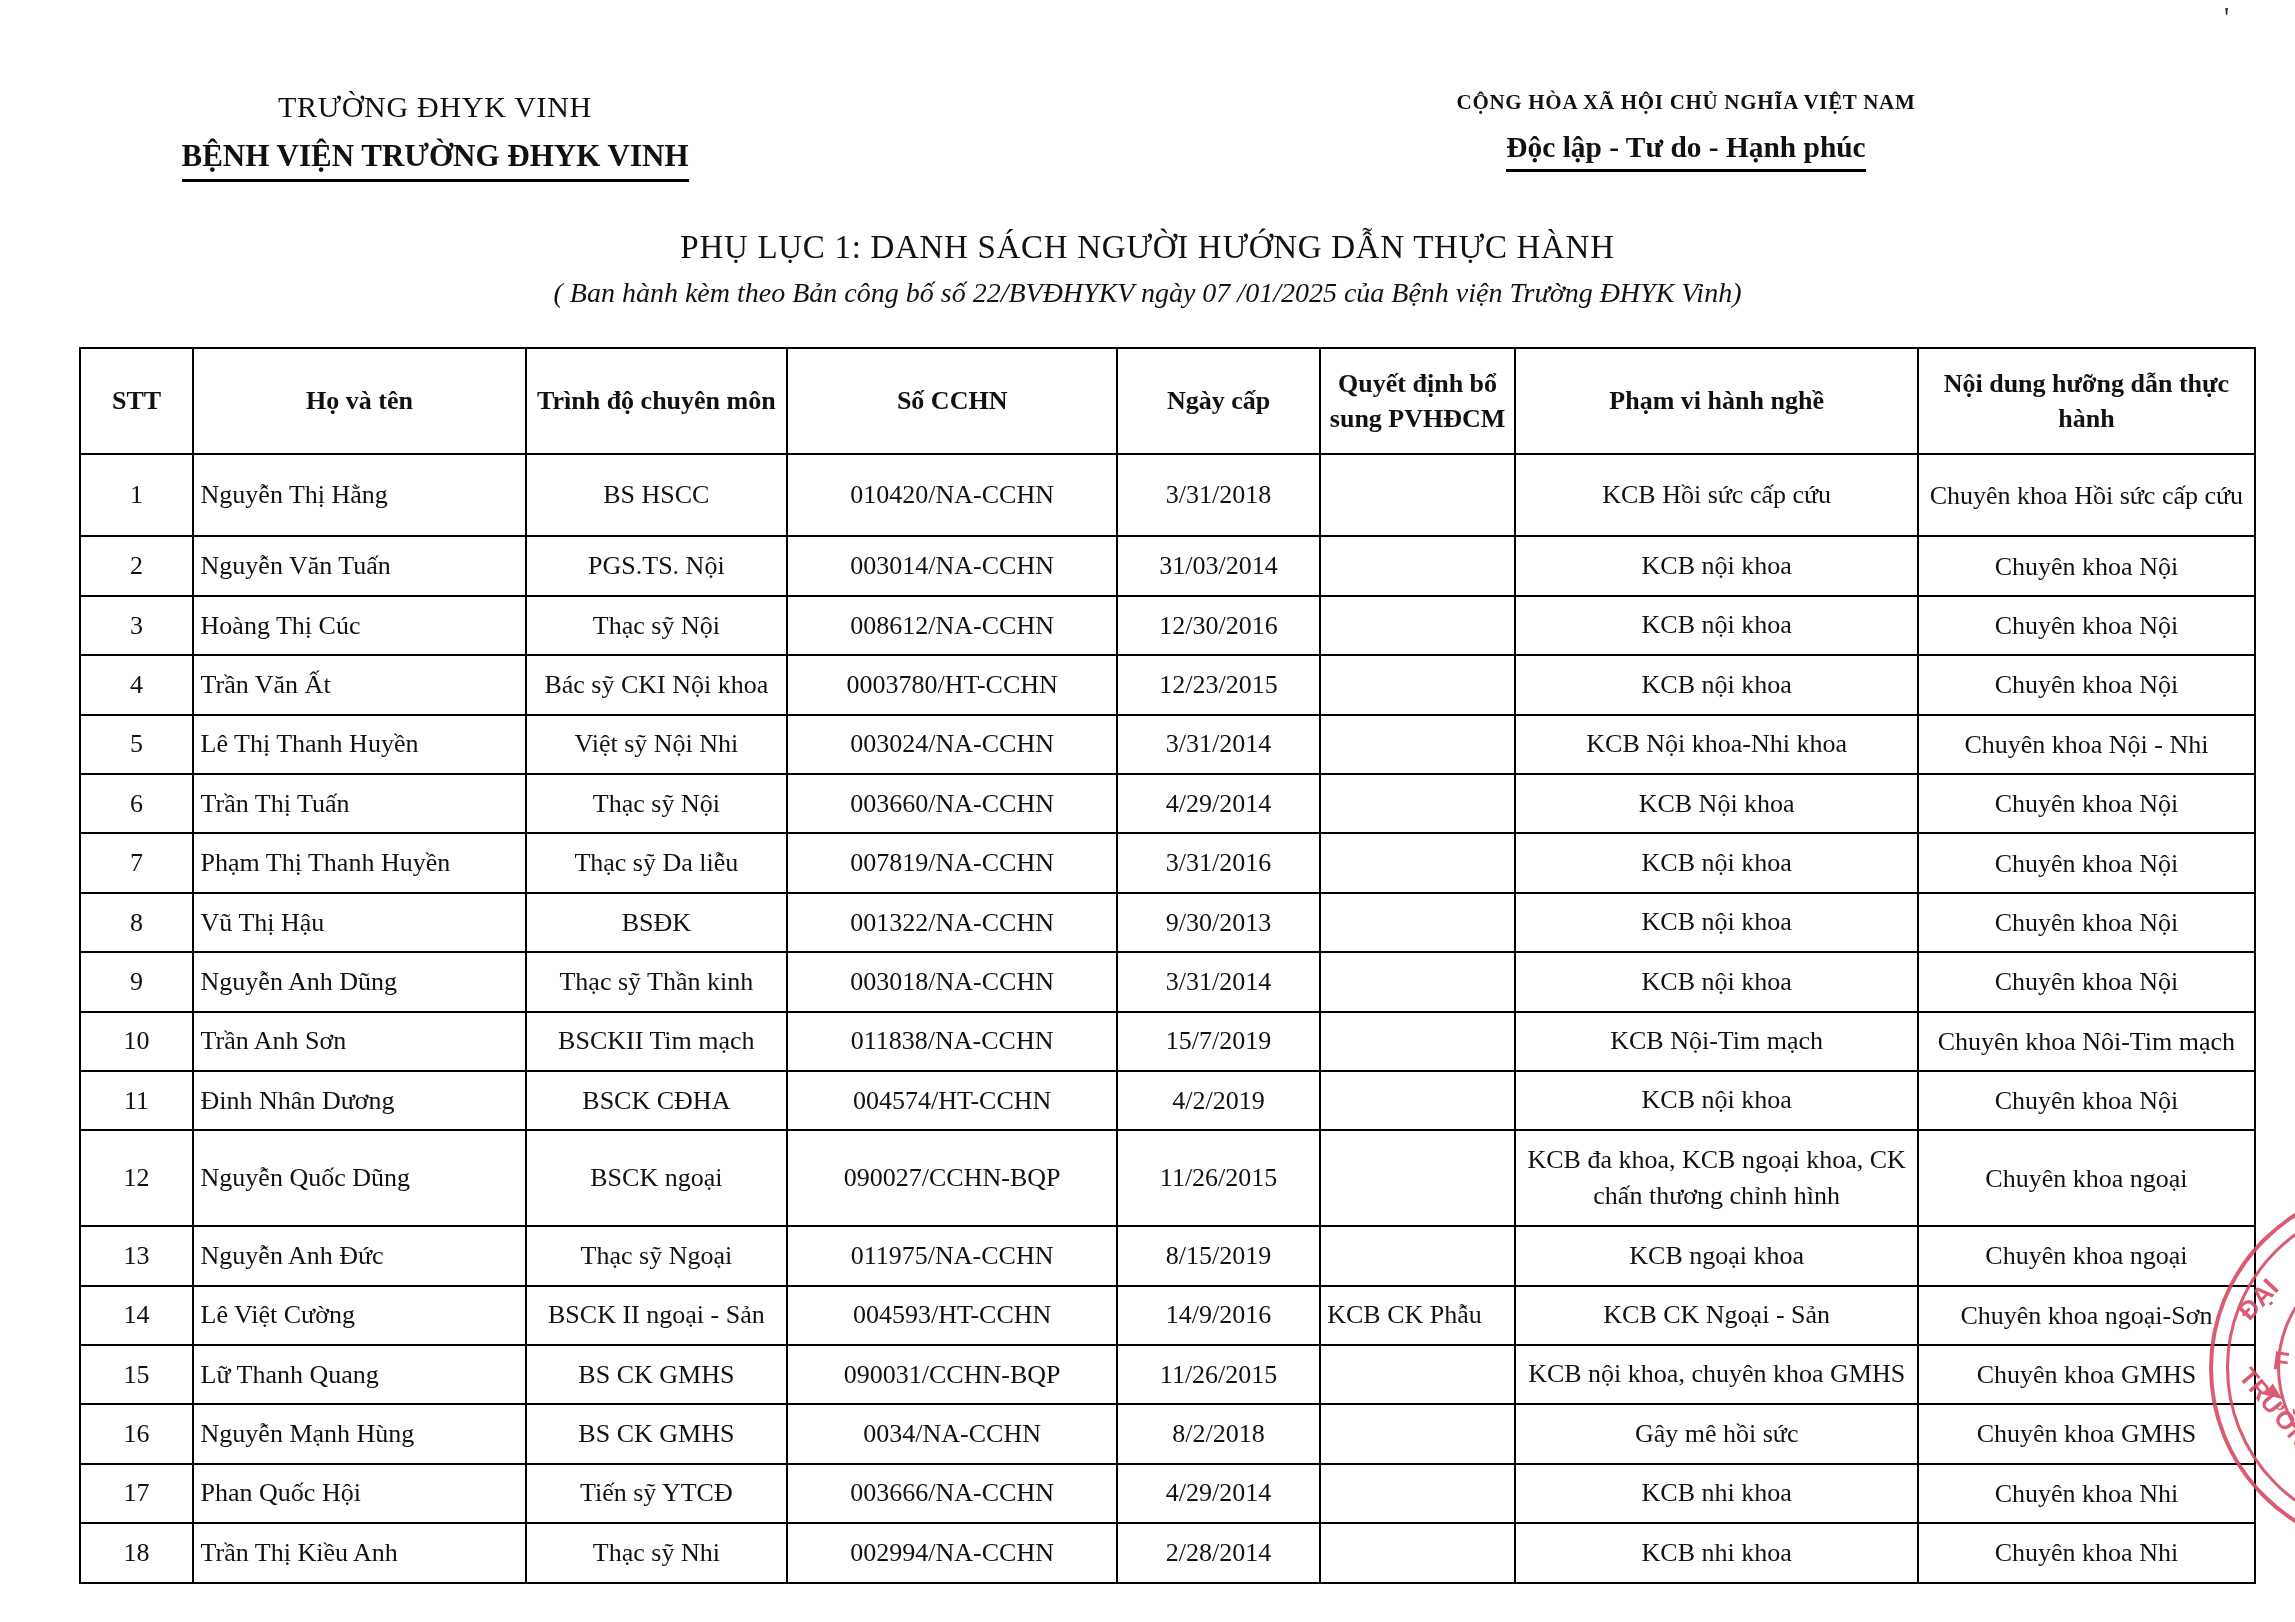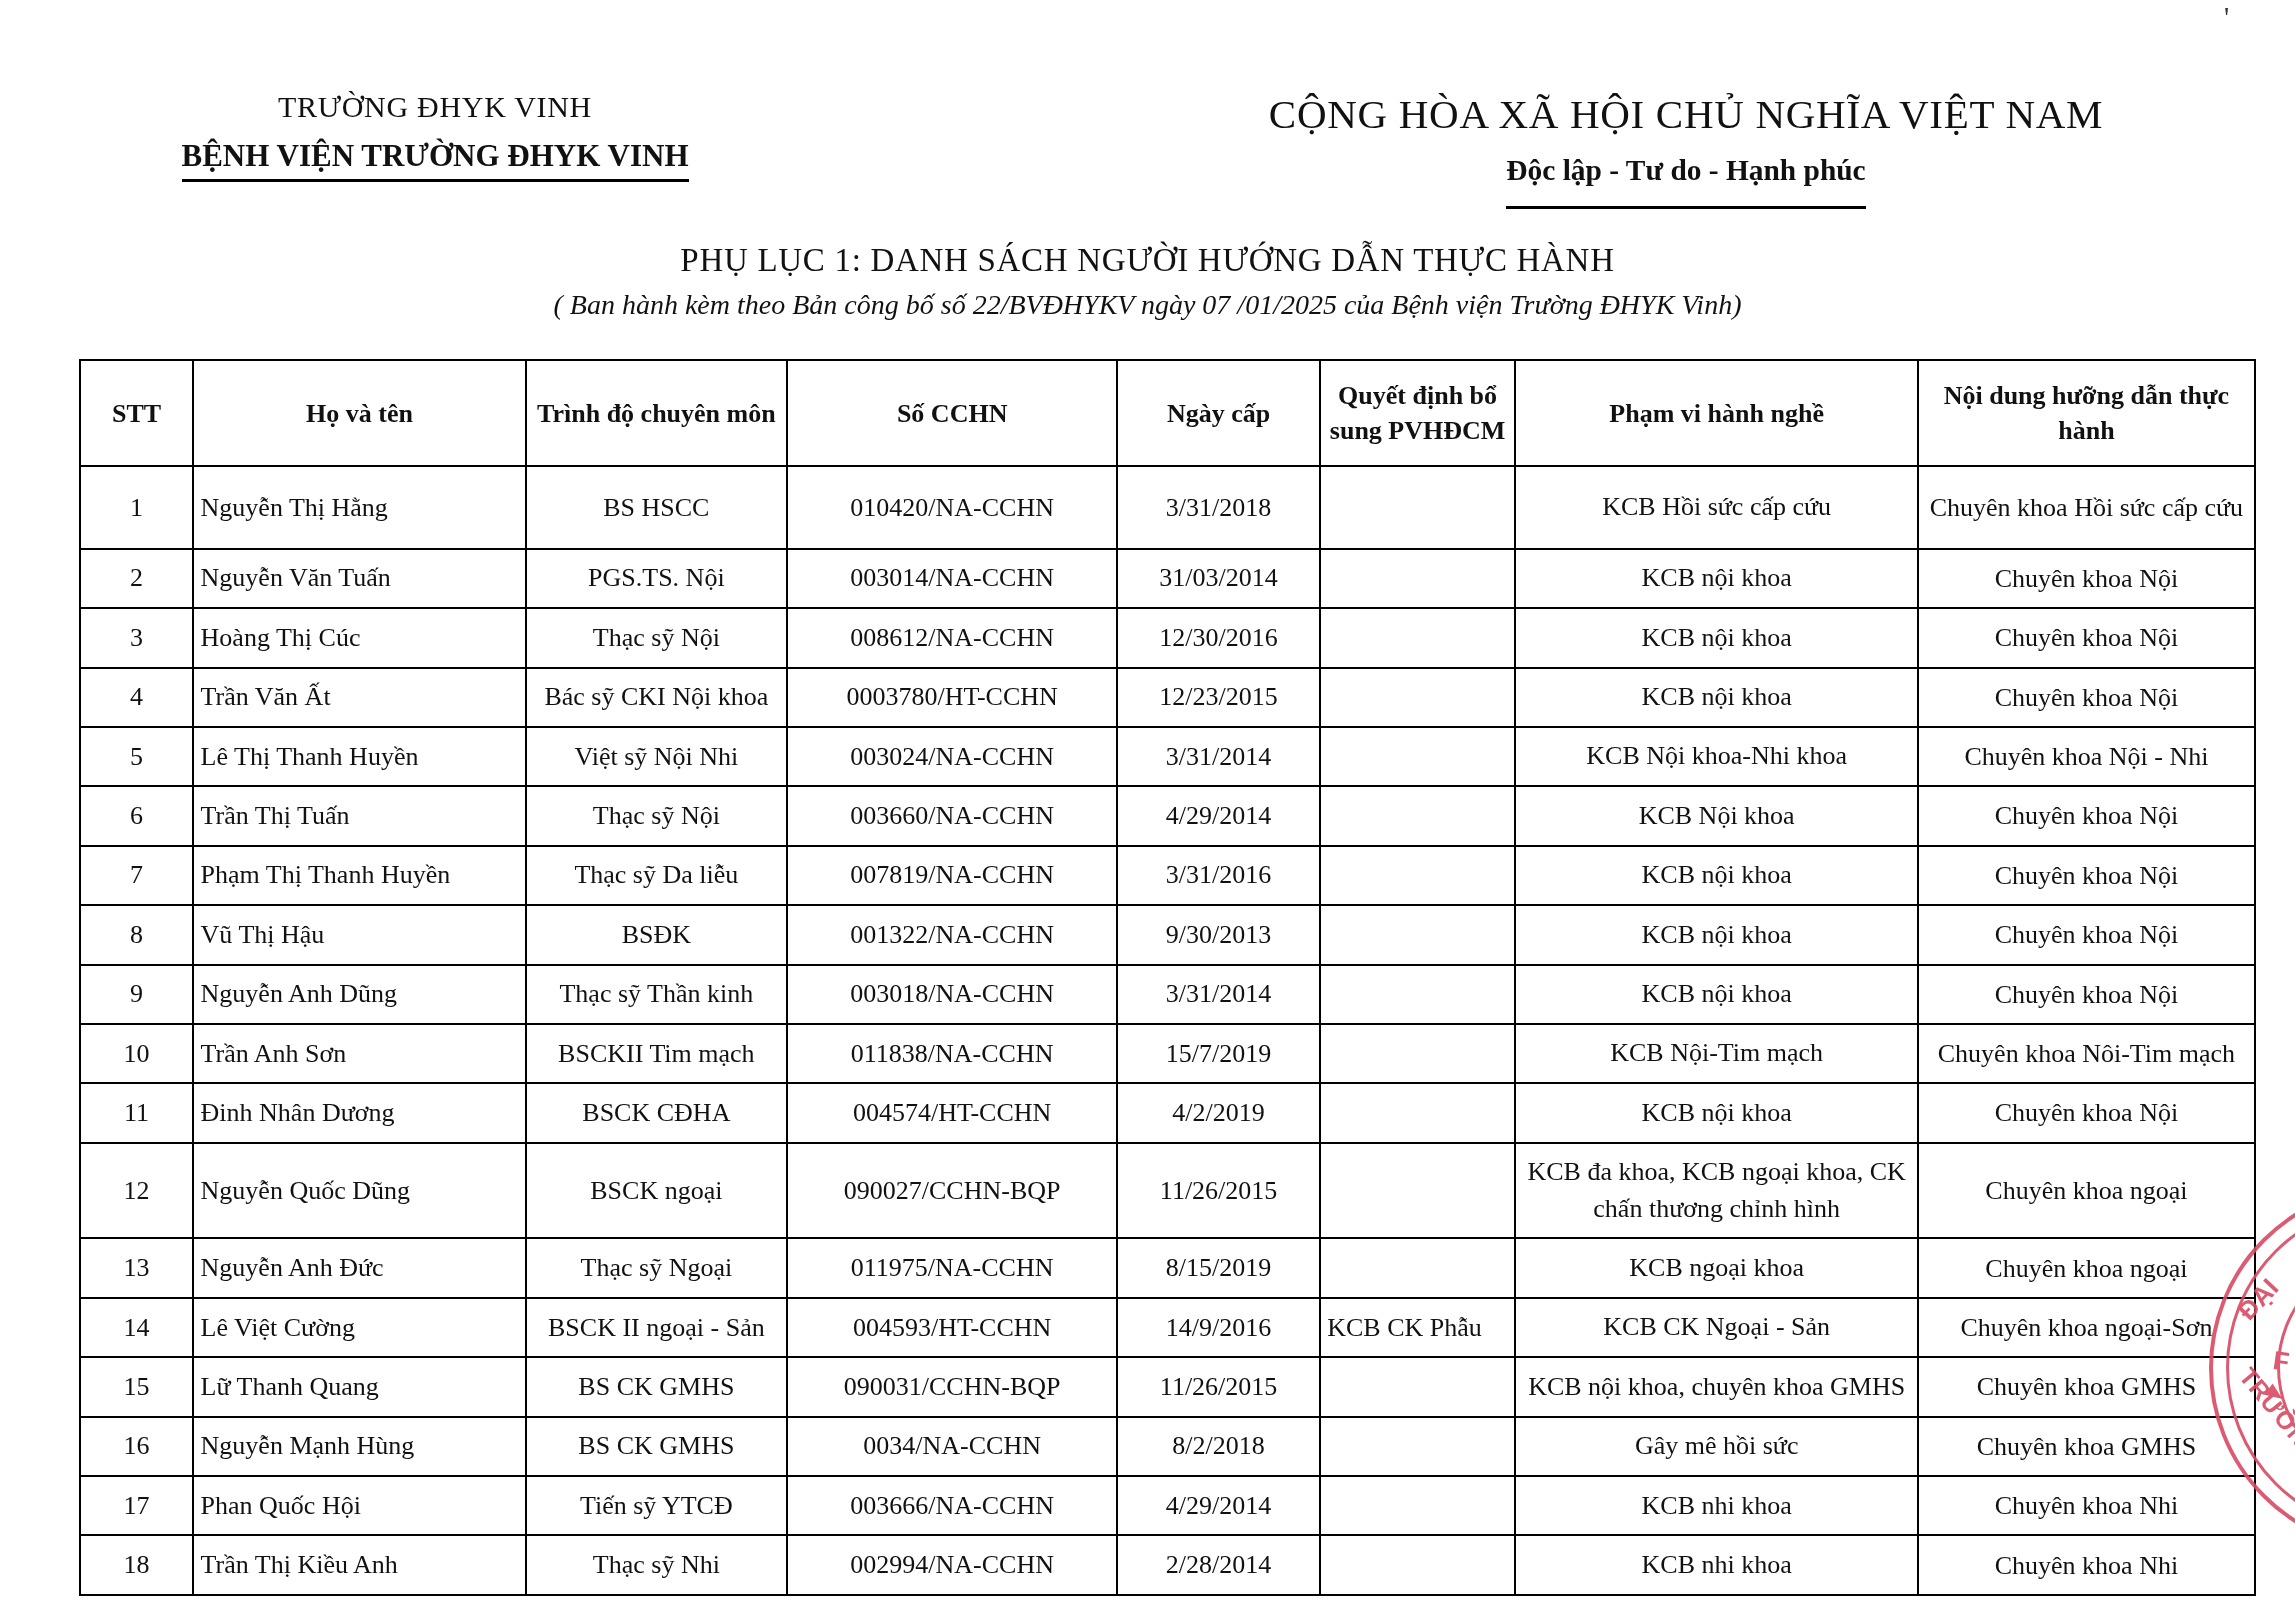--- a/index.html
+++ b/index.html
@@ -10,23 +10,23 @@
     font-family:"Liberation Serif","DejaVu Serif",serif;
     position:relative;
     overflow:hidden;
   }
   .top-header{display:flex;padding-top:90px;gap:8px;}
   .top-left{margin-left:26px;width:818px;text-align:center;}
   .top-right{margin-left:auto;margin-right:118px;width:982px;text-align:center;}
   .org-line1{font-size:30px;letter-spacing:0.7px;}
   .org-line2{font-size:31px;font-weight:bold;margin-top:14.4px;}
   .org-line2 span{border-bottom:3.9px solid #000;padding-bottom:5.2px;}
-  .nat-line1{font-size:41px;font-weight:normal;letter-spacing:0.7px;}
+  .nat-line1{font-size:21px;font-weight:bold;letter-spacing:0.7px;}
   .nat-line2{font-size:29.4px;font-weight:bold;margin-top:15.7px;}
-  .nat-line2 span{border-bottom:3.9px solid #000;padding-bottom:20px;}
+  .nat-line2 span{border-bottom:3.9px solid #000;padding-bottom:6px;}
   .doc-title{margin-top:55px;text-align:center;font-size:33px;font-weight:normal;letter-spacing:0.7px;}
   .doc-subtitle{margin-top:10.5px;text-align:center;font-size:28px;font-style:italic;}
   table.main{
     margin:38px 0 0 79px;
     width:2177px;
     border-collapse:collapse;
     table-layout:fixed;
   }
   table.main th, table.main td{
     border:2.6px solid #000;

